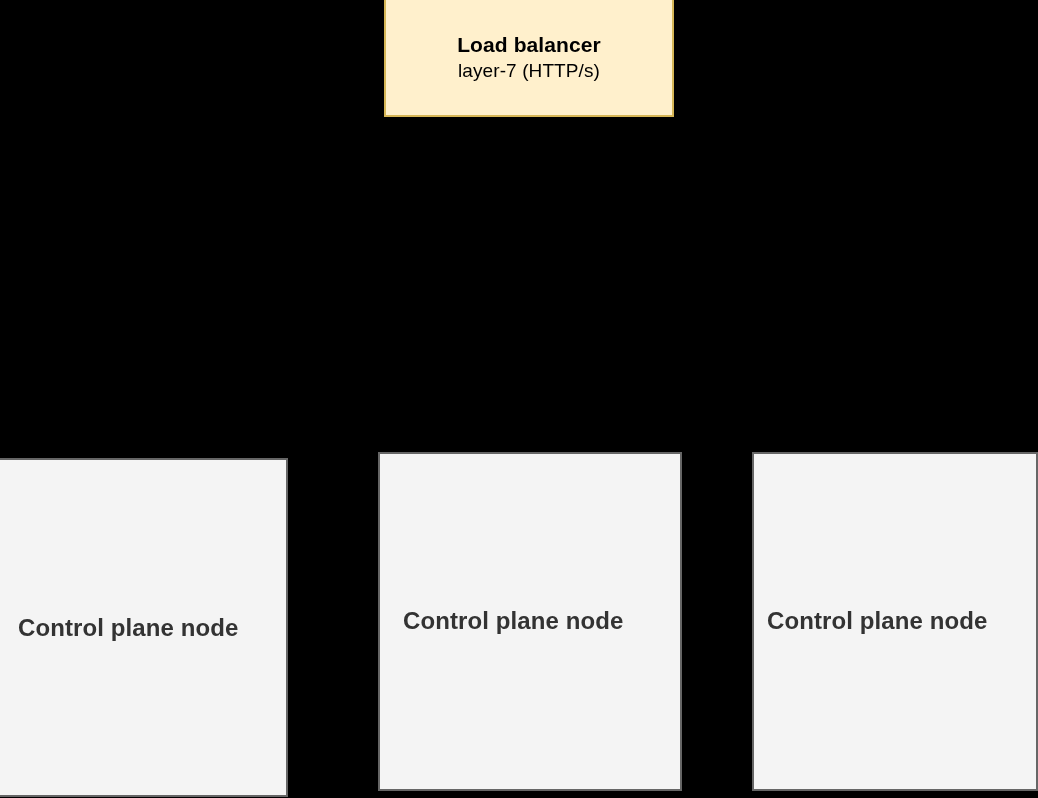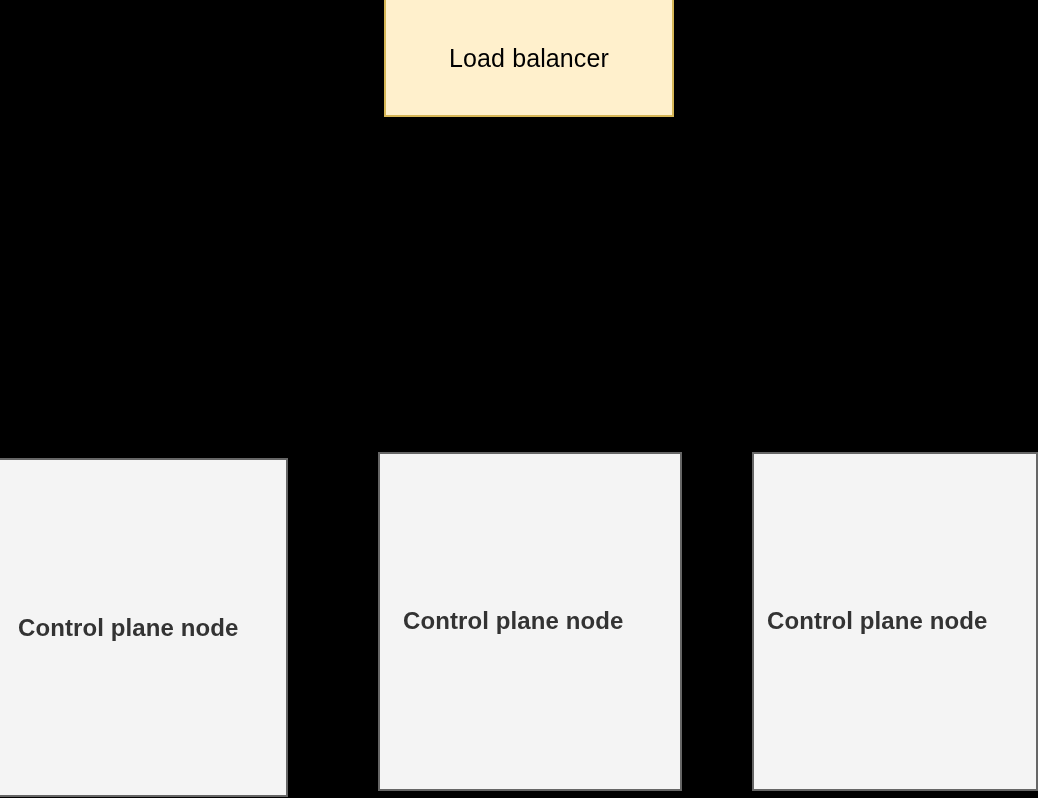--- a/index.html
+++ b/index.html
@@ -34,22 +34,22 @@
     border: 2px solid #D6B656;
     box-sizing: border-box;
     display: flex;
     flex-direction: column;
     align-items: center;
     justify-content: center;
     text-align: center;
     line-height: 1.28;
   }
   .lb-title {
-    font-size: 25px;
-    font-weight: normal;
+    font-size: 21px;
+    font-weight: bold;
     color: #000000;
     letter-spacing: 0.1px;
   }
   .lb-sub {
     font-size: 19px;
     font-weight: normal;
     color: #000000;
     letter-spacing: 0.1px;
   }
 
@@ -106,20 +106,21 @@
     margin-top: -1px;
   }
 </style>
 </head>
 <body>
 
 <div id="canvas">
 
   <div class="lb-box">
     <div class="lb-title">Load balancer</div>
+    <div class="lb-sub">layer-7 (HTTP/s)</div>
   </div>
 
   <div class="cp-node cp-node-1">
     <span class="cp-label">Control plane node</span>
   </div>
 
   <div class="cp-node cp-node-2">
     <span class="cp-label">Control plane node</span>
   </div>
 

